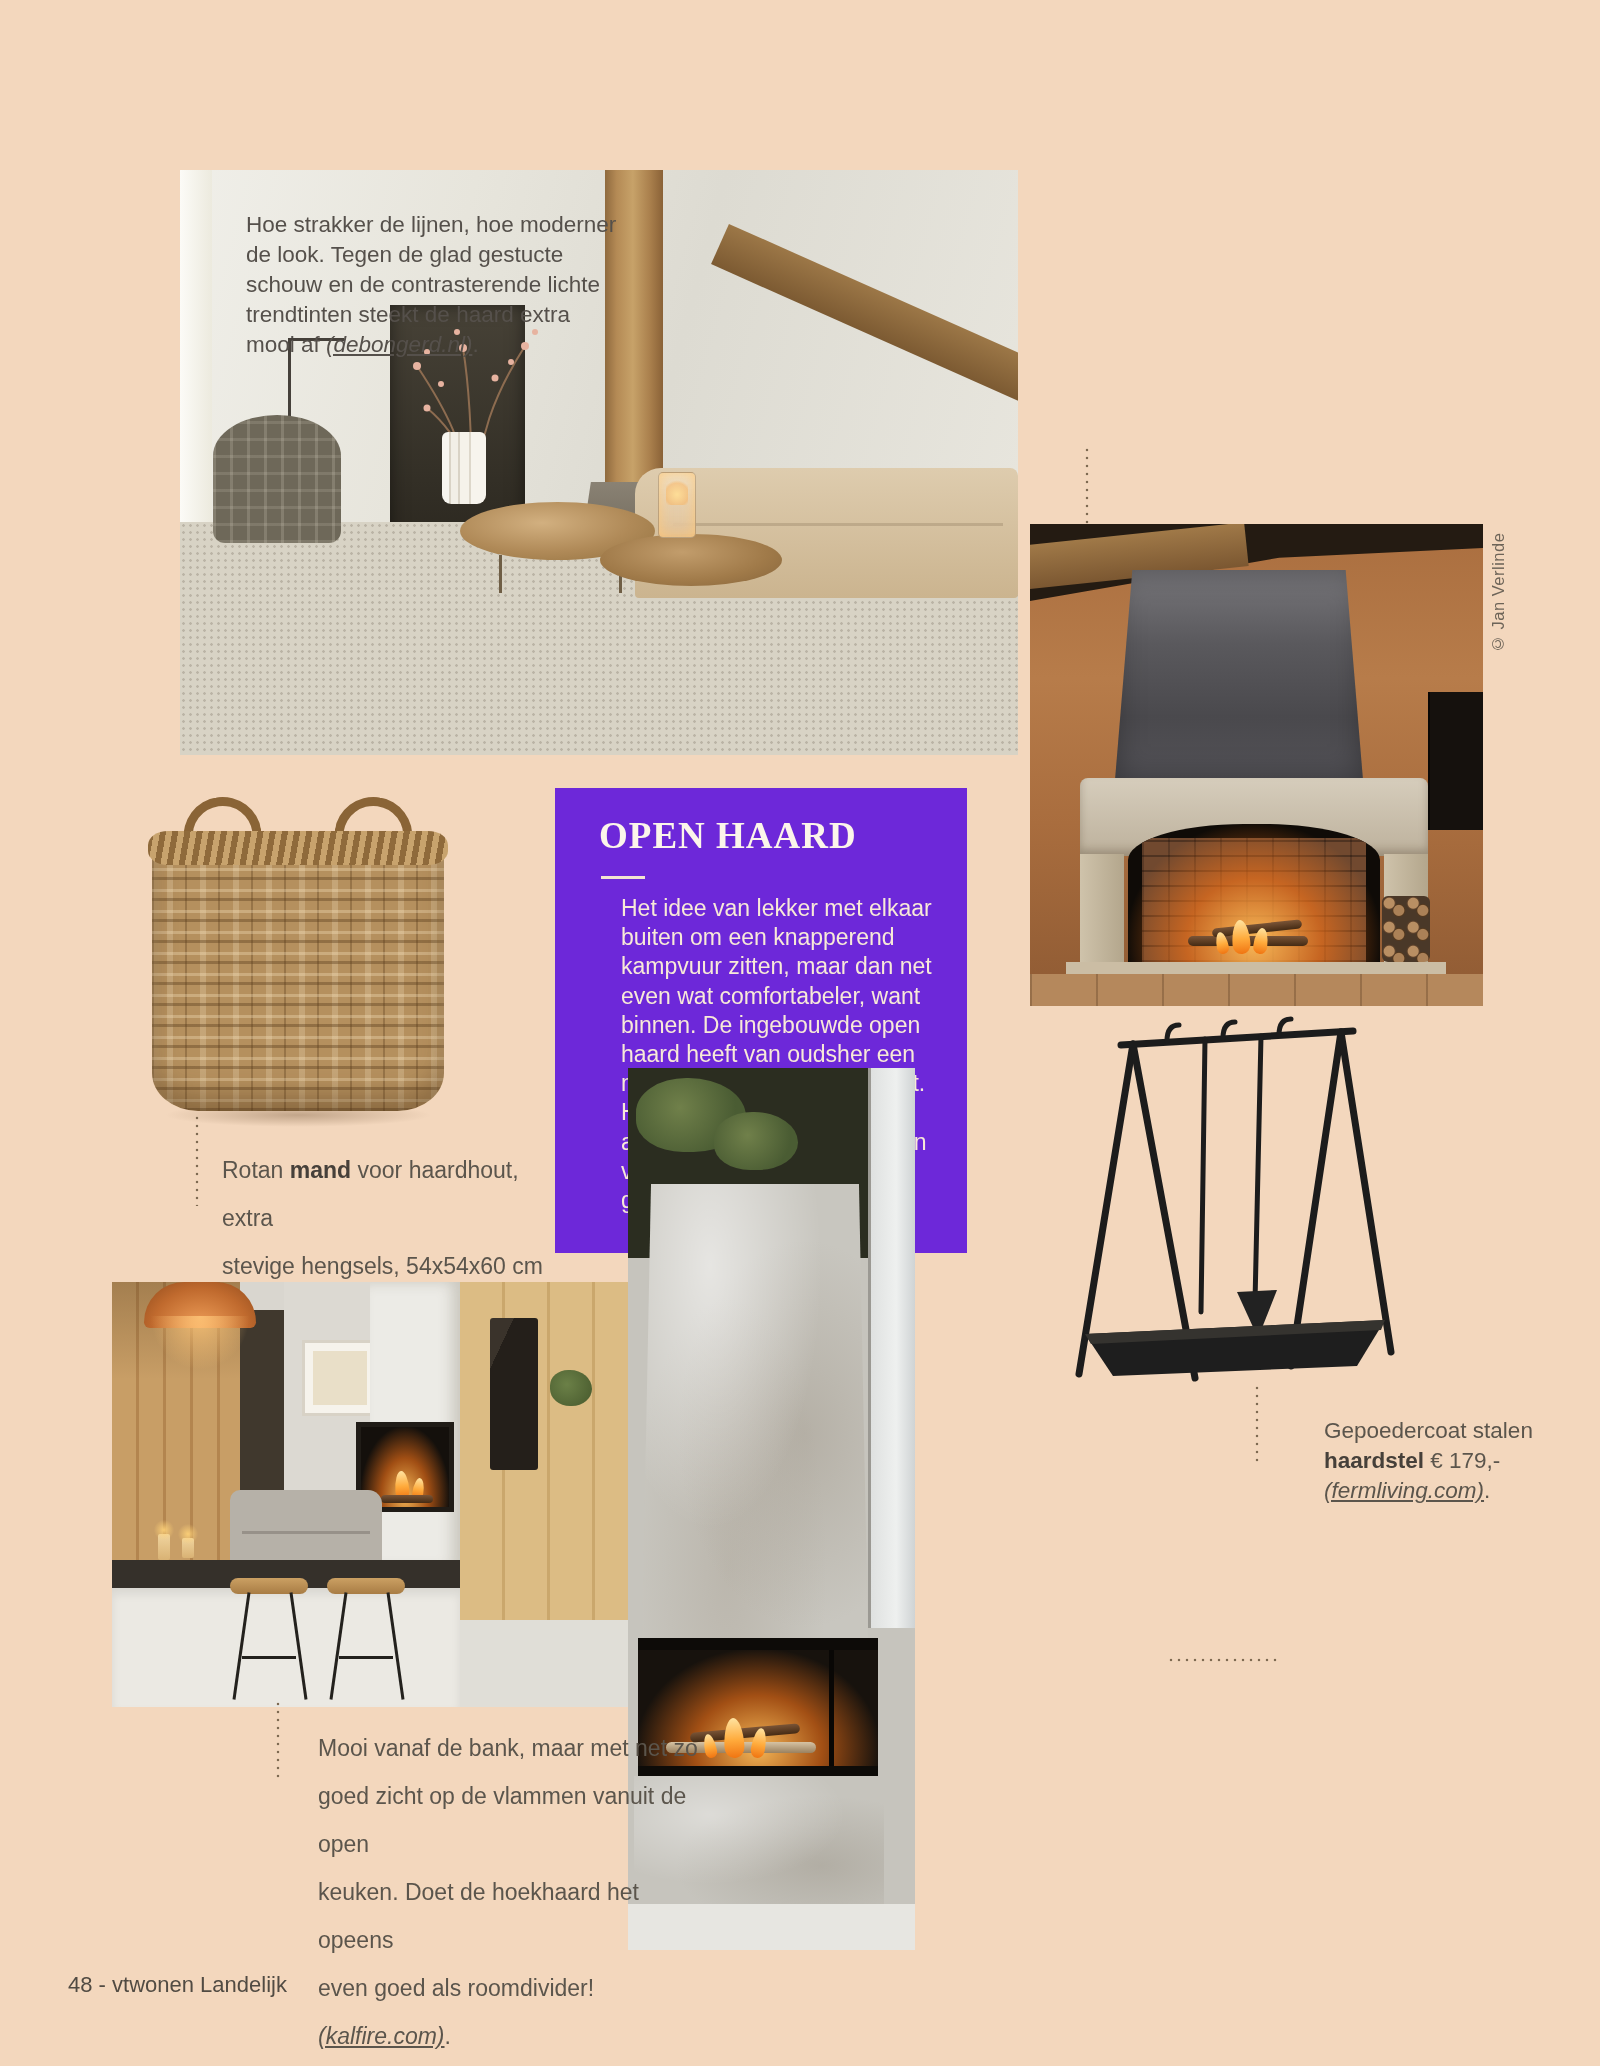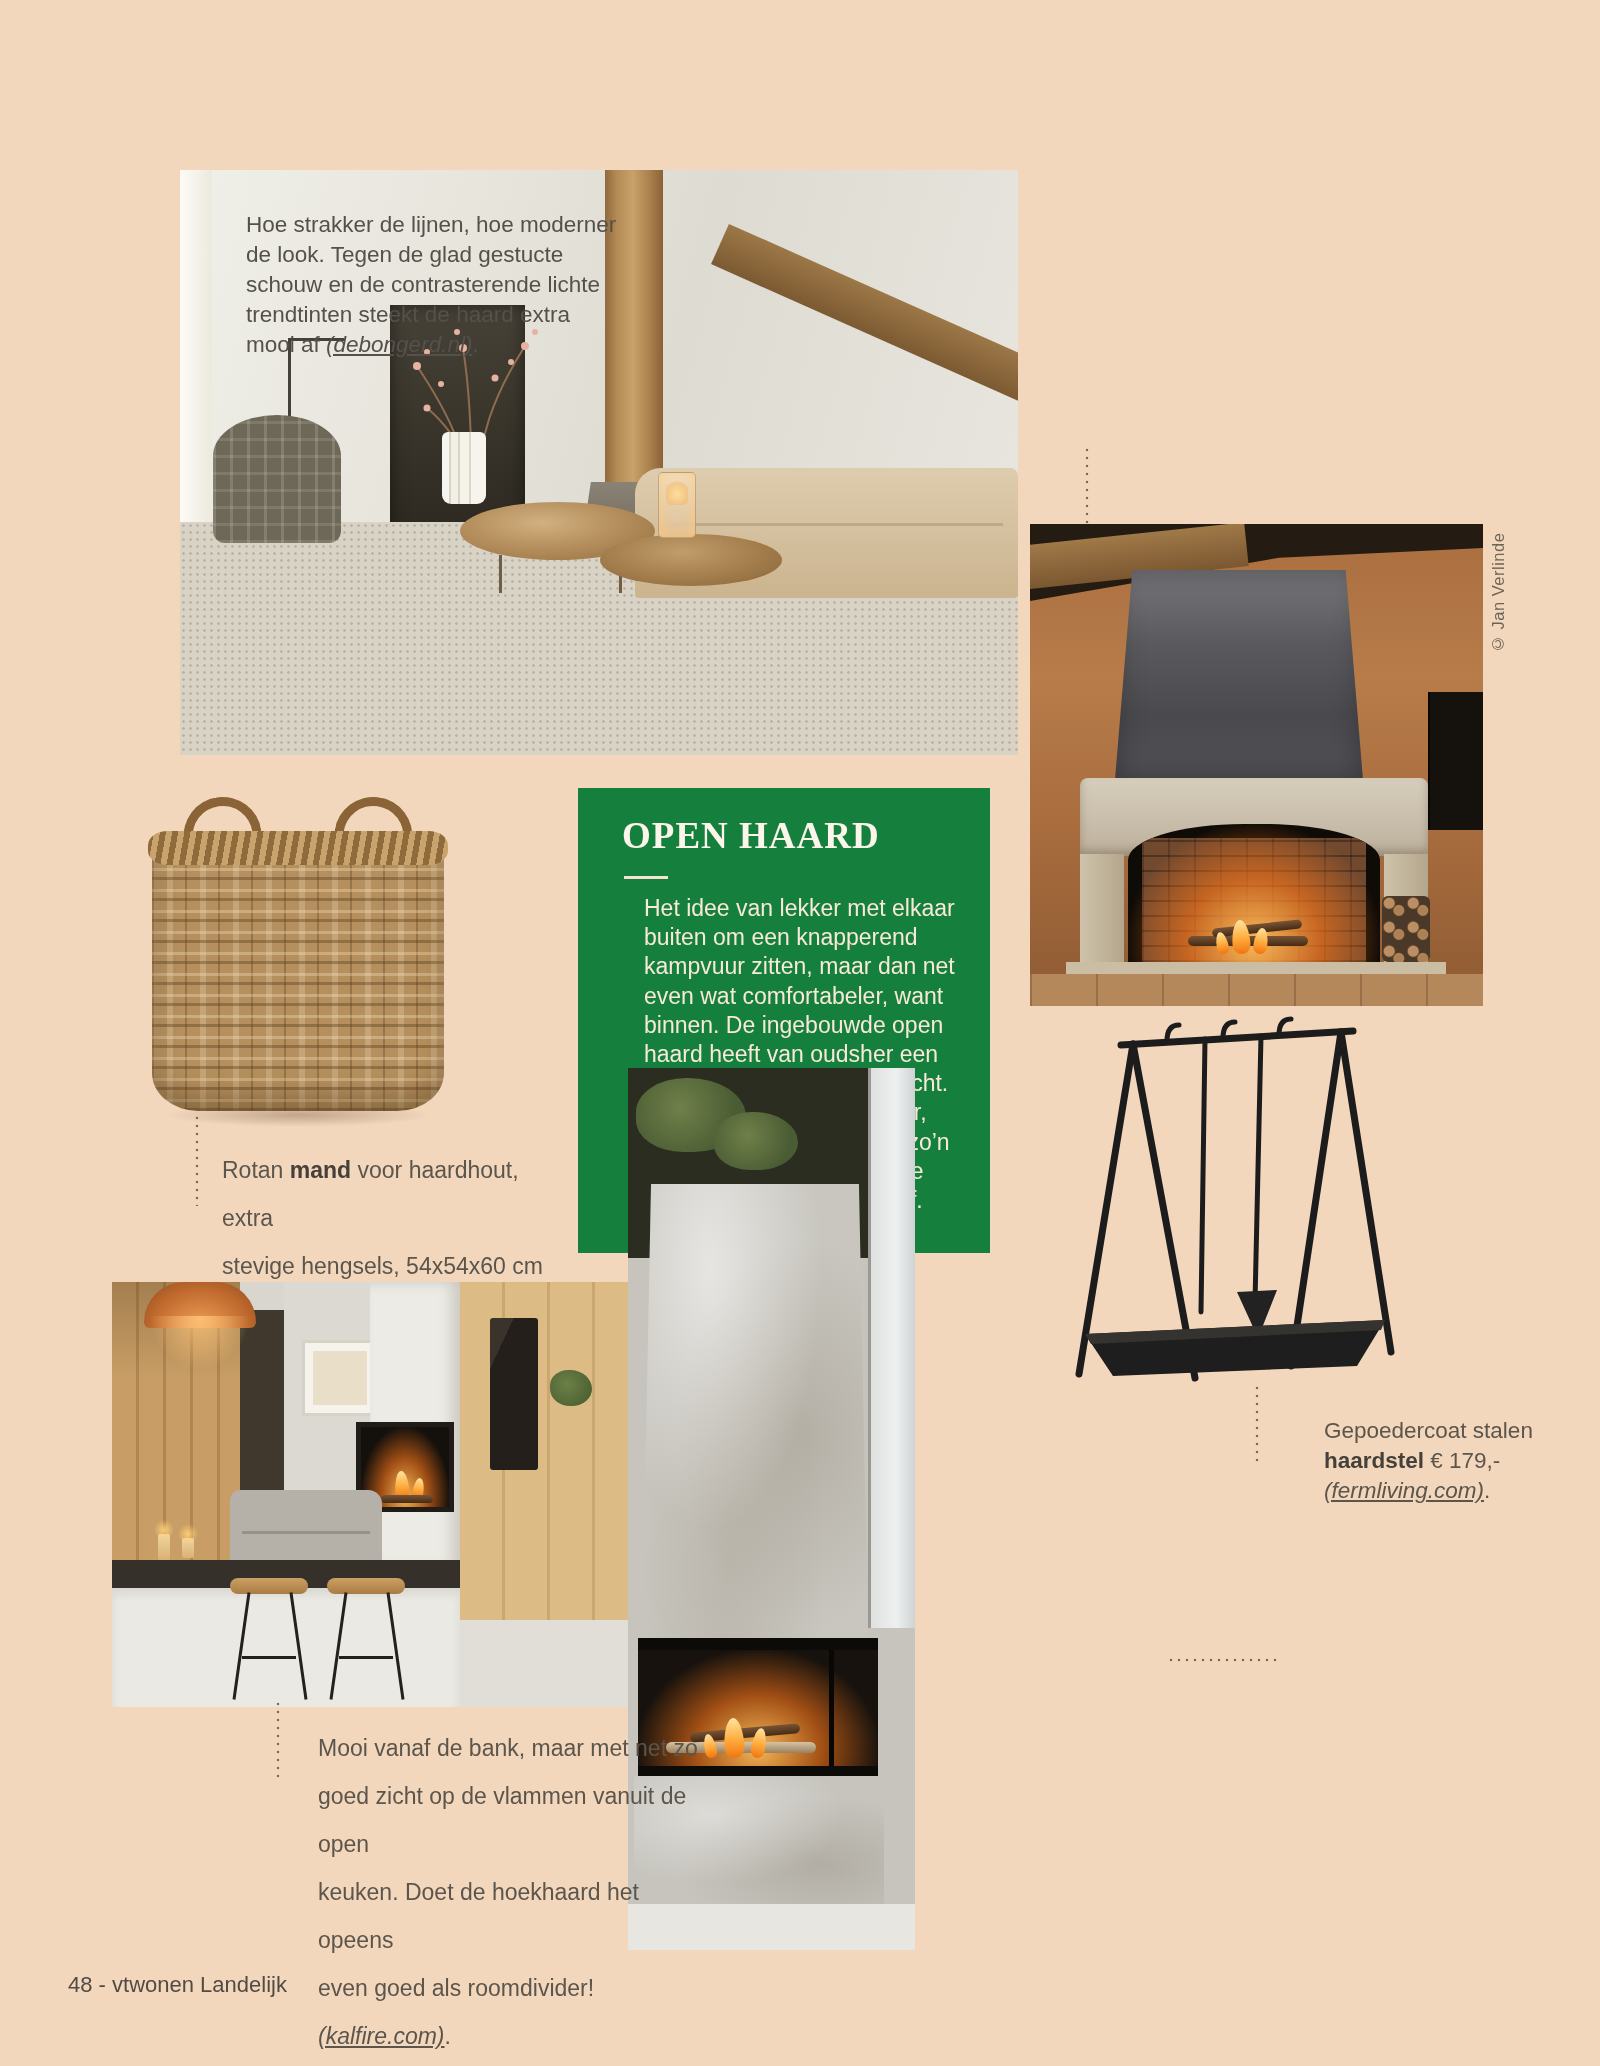--- a/index.html
+++ b/index.html
@@ -21,22 +21,22 @@
   .cap-sm { font-size:22px;  line-height:29.3px; }
 
   .vdots { position:absolute; width:4px;
     background-image:radial-gradient(circle, #7e6a52 1.4px, rgba(0,0,0,0) 1.6px);
     background-size:4px 8px; background-repeat:repeat-y; }
   .hdots { position:absolute; height:4px;
     background-image:radial-gradient(circle, #7e6a52 1.4px, rgba(0,0,0,0) 1.6px);
     background-size:8px 4px; background-repeat:repeat-x; }
 
   
-  .feature { position:absolute; left:578px; top:788px; width:412px; height:465px;
-    background:#15803d; }
+  .feature { position:absolute; left:555px; top:788px; width:412px; height:465px;
+    background:#6d28d9; }
   .feature h2 { position:absolute; left:44px; top:26px;
     font-family:"Liberation Serif","DejaVu Serif",serif;
     font-size:37px; font-weight:bold; letter-spacing:1px; color:#fcf5ea; }
   .feature .rule { position:absolute; left:46px; top:88px; width:44px; height:3px; background:#f3e4d1; }
   .feature p { position:absolute; left:66px; top:106px; width:330px;
     font-size:23px; line-height:29.2px; color:#f8e9d8; white-space:pre-line; }
 
   
   .lr { left:180px; top:170px; width:838px; height:585px; background:#e6e4db; }
   .lr-wall { position:absolute; inset:0;

